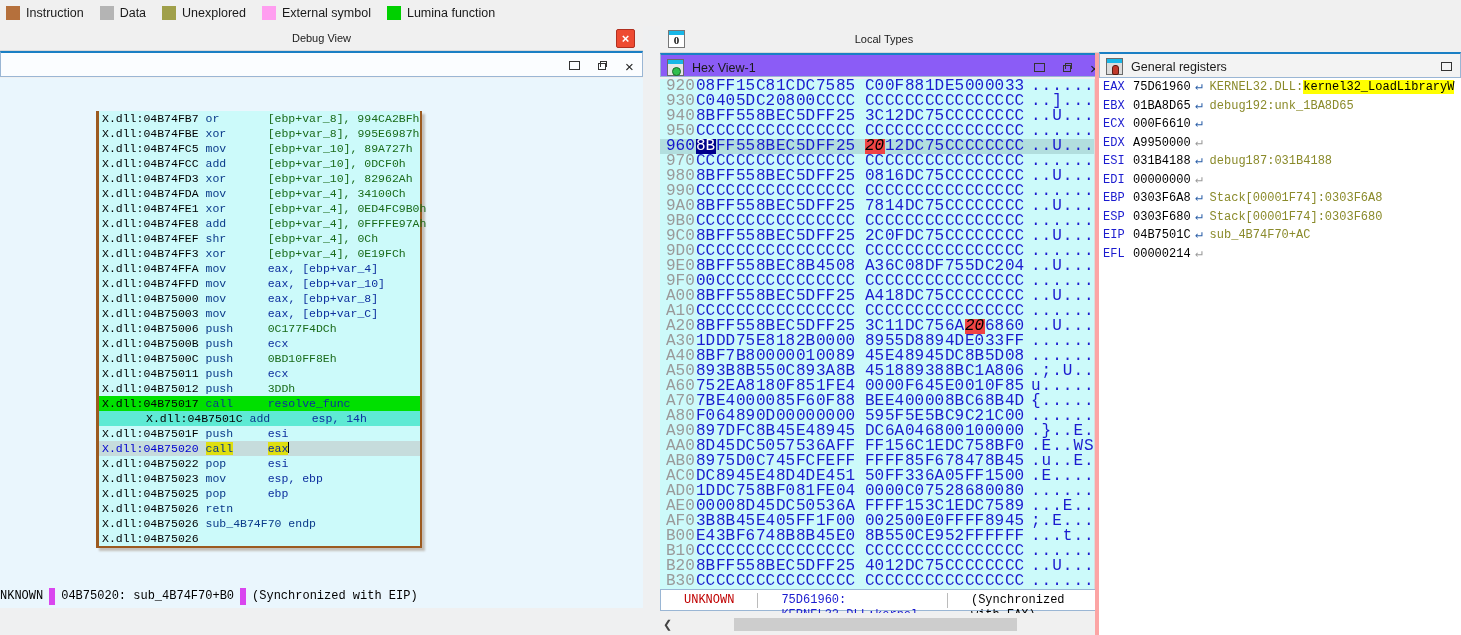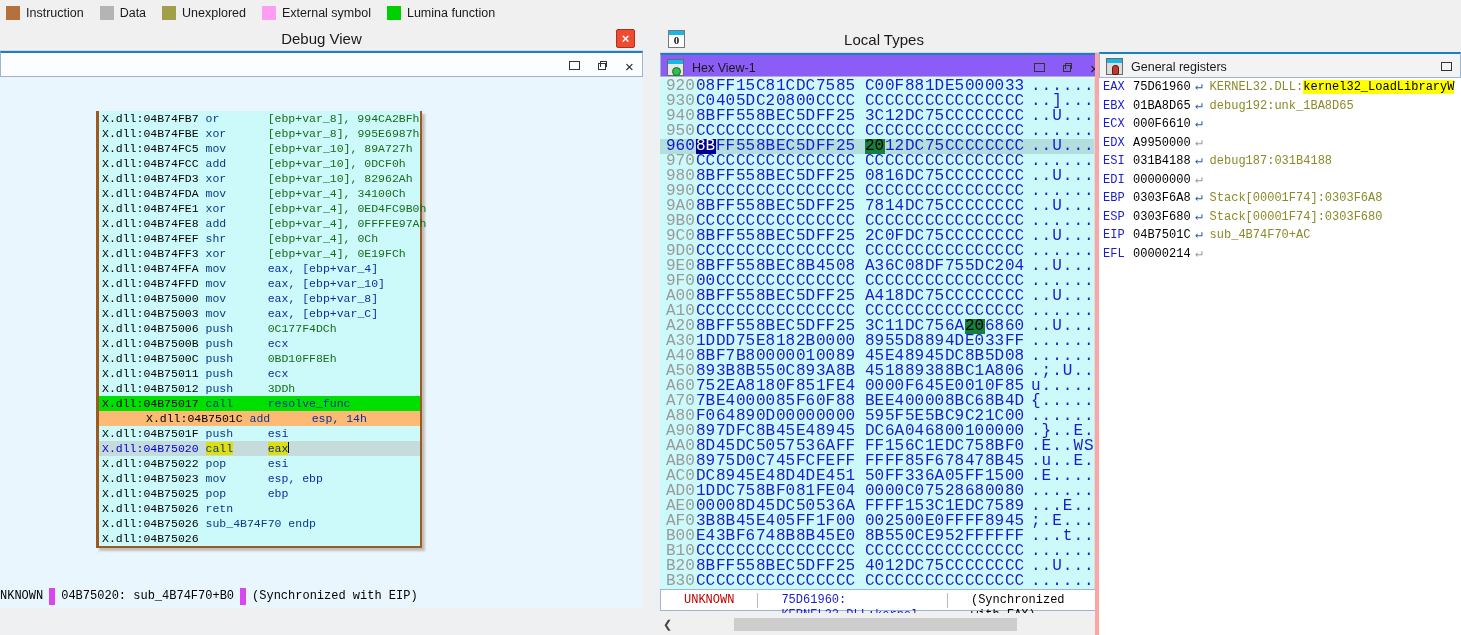--- a/index.html
+++ b/index.html
@@ -13,21 +13,21 @@
 
   
   .legend{
     position:absolute;left:0;top:0;width:1461px;height:26px;
     background:#f0f0f0;display:flex;align-items:center;padding-left:6px;
     box-sizing:border-box;
   }
   .legend-item{display:flex;align-items:center;margin-right:16px;}
   .sw{width:14px;height:14px;margin-right:6px;display:block;}
   .legend-label{font-size:12.5px;color:#1a1a1a;}
-  .tb-title{font-size:15px;color:#1a1a1a;}
+  .tb-title{font-size:11px;color:#1a1a1a;}
   .winbtns{position:absolute;right:6px;top:0;height:26px;display:flex;align-items:center;gap:14px;}
   .wb{width:13px;height:13px;display:inline-block;position:relative;cursor:default;}
   .wb-min::after{content:"";position:absolute;left:0;top:1px;width:11px;height:9px;border:1.3px solid #333;box-sizing:border-box;}
   .wb-rest::after{content:"";position:absolute;left:2px;top:3px;width:8px;height:7px;border:1.3px solid #333;box-sizing:border-box;}
   .wb-rest::before{content:"";position:absolute;left:4px;top:1px;width:7px;height:6px;border:1.3px solid #333;border-bottom:none;box-sizing:border-box;}
   .wb-close{font-size:14px;line-height:13px;text-align:center;color:#222;font-family:"Liberation Sans",sans-serif;}
   .wb-close::after{content:"\00d7";font-size:15px;}
 
   
   .debugview{
@@ -63,21 +63,21 @@
     font-size:11.5px;
     padding-top:0;box-sizing:border-box;
   }
   .drow{height:15px;line-height:15px;white-space:pre;display:block;position:relative;padding-left:3px;}
   .daddr{color:#000;}
   .daddr.cur{color:#0000cc;}
   .dmn{color:#0a3a8a;}
   .dop{color:#1a6b1a;}
   .dop.name{color:#0d2f9e;}
   .drow.lumina{background:#00e000;}
-  .drow.cyan{background:#fdba74;padding-left:47px;}
+  .drow.cyan{background:#5eead4;padding-left:47px;}
   .drow.eip{background:#c6dcdc;}
   .hl-yellow{background:#dfdf10;}
   .caret{display:inline-block;width:1px;height:11px;background:#000;vertical-align:-1px;margin-left:0px;}
 
   .dv-status{
     position:absolute;left:0;bottom:0;width:643px;height:24px;
     background:#eaf6fd;display:flex;align-items:center;
     font-family:"Liberation Mono",monospace;font-size:12px;color:#000;
     overflow:hidden;white-space:nowrap;
   }
@@ -117,21 +117,21 @@
     font-family:"Liberation Mono",monospace;font-size:16px;
   }
   .hrow{height:15px;line-height:15px;white-space:pre;display:flex;align-items:center;}
   .hrow.sel{background:#b2dede;}
   .haddr{width:30px;color:#9a9a9a;padding-left:6px;flex:none;}
   .hrow.sel .haddr{color:#1414cc;}
   .hbytes{color:#1b1bcf;flex:none;}
   .hbytes .b{display:inline-block;width:20px;}
   .hbytes .gap{display:inline-block;width:9px;}
   .b.cursor{background:#00008b;color:#fff;}
-  .b.mark{background:#15803d;color:#000;}
+  .b.mark{background:#ef4444;color:#000;font-style:italic;}
   .hascii{color:#1b1bcf;padding-left:6px;flex:none;letter-spacing:1px;}
 
   .hx-vscroll{
     position:absolute;right:0;top:53px;width:13px;bottom:46px;background:#f0f0f0;border-left:1px solid #dcdcdc;
   }
   .hx-vscroll .arrowup{position:absolute;top:2px;left:2px;font-size:9px;color:#555;}
   .hx-vscroll .thumb{position:absolute;left:1px;width:11px;background:#cdcdcd;}
   .hx-status{
     position:absolute;left:0;bottom:24px;width:448px;height:22px;
     background:#fff;border:1px solid #9ab6d4;box-sizing:border-box;

